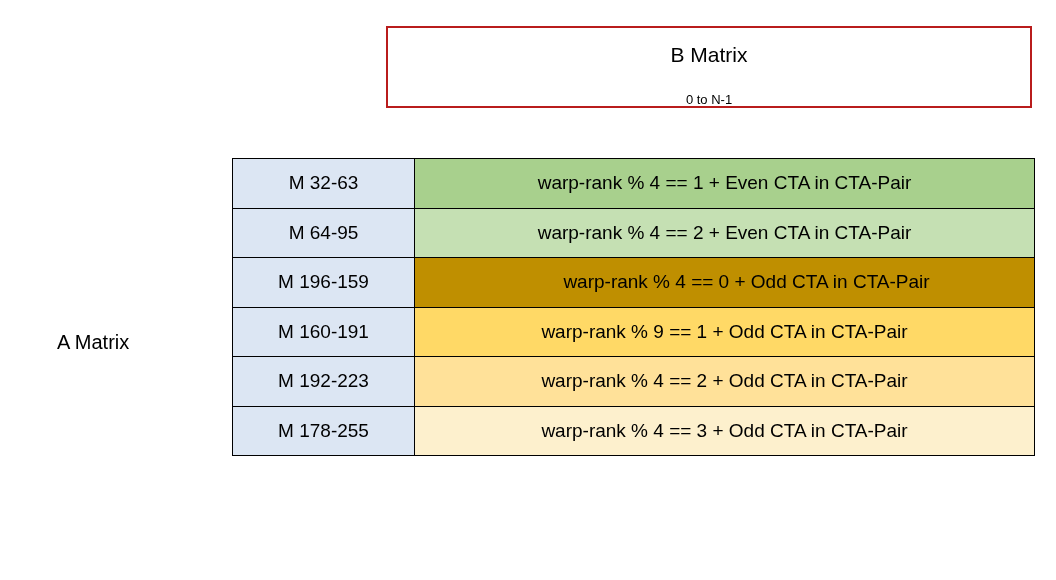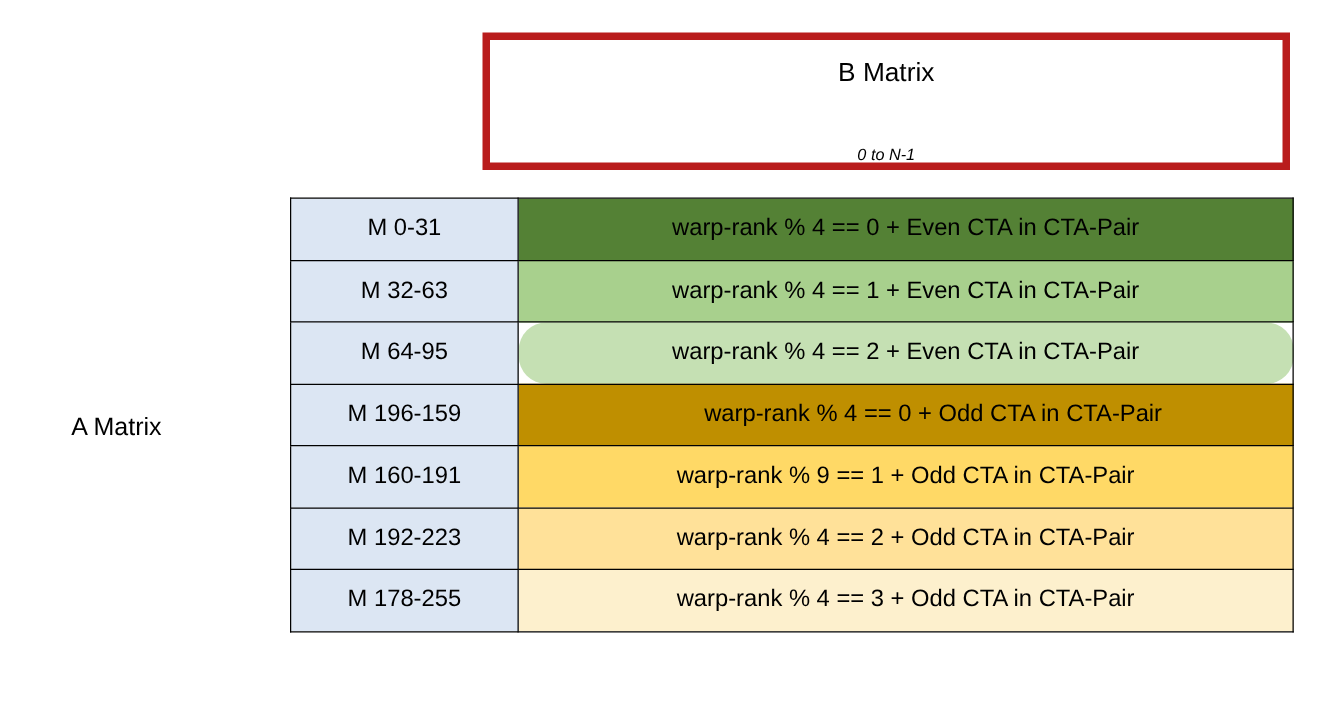--- a/index.html
+++ b/index.html
@@ -27,41 +27,39 @@
     white-space: nowrap;
     margin-left: 40px;
   }
 
   
   #b-matrix-box {
     position: absolute;
     left: 386px;
     top: 26px;
     width: 646px;
-    height: 110px;
+    height: 82px;
     box-sizing: border-box;
-    border: 6px solid #b91c1c;
+    border: 2px solid #b91c1c;
     background: #ffffff;
     display: flex;
     flex-direction: column;
     align-items: center;
-    gap: 20px;
   }
   #b-matrix-title {
     margin-top: 14px;
     font-size: 21px;
     line-height: 26px;
     text-align: center;
   }
   #b-matrix-sub {
     margin-top: 24px;
     font-size: 13px;
     line-height: 16px;
     text-align: center;
-    font-style: italic;
   }
 
   
   #matrix-table {
     position: absolute;
     left: 232px;
     top: 158px;
     width: 800px;
     border-collapse: collapse;
     table-layout: fixed;
@@ -90,30 +88,26 @@
 <div id="a-matrix-label">A Matrix</div>
 
 <div id="b-matrix-box">
   <div id="b-matrix-title">B Matrix</div>
   <div id="b-matrix-sub">0 to N-1</div>
 </div>
 
 <table id="matrix-table">
   <tbody id="matrix-table-body">
       <tr>
-        <td class="row-label">M 0-31</td>
-        <td class="row-desc" style="background: rgb(84, 129, 53);">warp-rank % 4 == 0  + Even CTA in CTA-Pair</td>
-      </tr>
-      <tr>
         <td class="row-label">M 32-63</td>
         <td class="row-desc" style="background: rgb(168, 208, 141); margin-top: 12px;">warp-rank % 4 == 1  + Even CTA in CTA-Pair</td>
       </tr>
       <tr>
         <td class="row-label">M 64-95</td>
-        <td class="row-desc" style="background: rgb(197, 224, 179); border-radius: 22px;">warp-rank % 4 == 2  + Even CTA in CTA-Pair</td>
+        <td class="row-desc" style="background: rgb(197, 224, 179);">warp-rank % 4 == 2  + Even CTA in CTA-Pair</td>
       </tr>
       <tr>
         <td class="row-label">M 196-159</td>
         <td class="row-desc" style="background: rgb(191, 143, 0); padding-left: 44px;">warp-rank % 4 == 0  + Odd CTA in CTA-Pair</td>
       </tr>
       <tr>
         <td class="row-label">M 160-191</td>
         <td class="row-desc" style="background: rgb(255, 217, 102);">warp-rank % 9 == 1  + Odd CTA in CTA-Pair</td>
       </tr>
       <tr>

